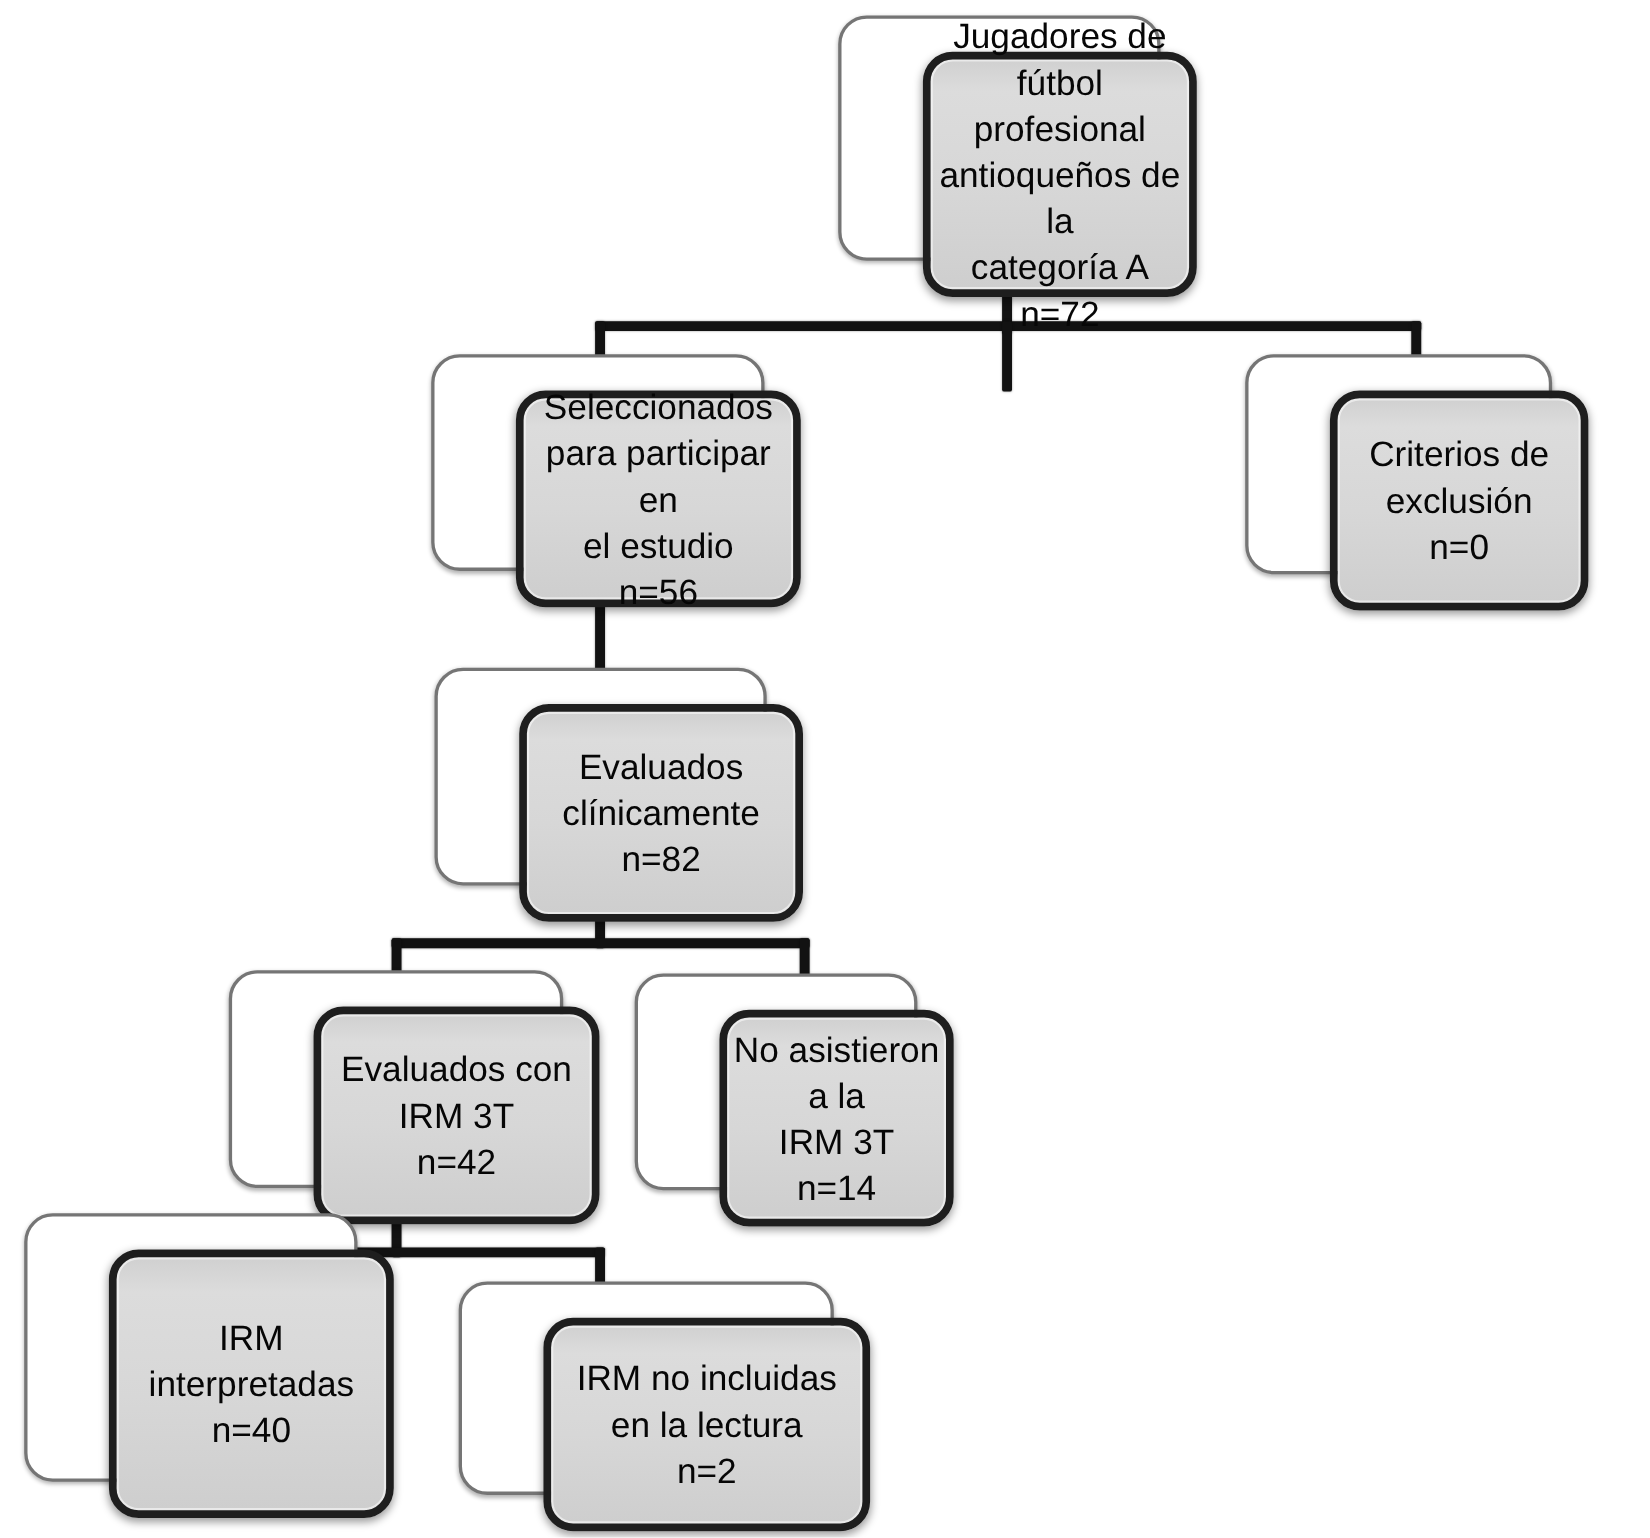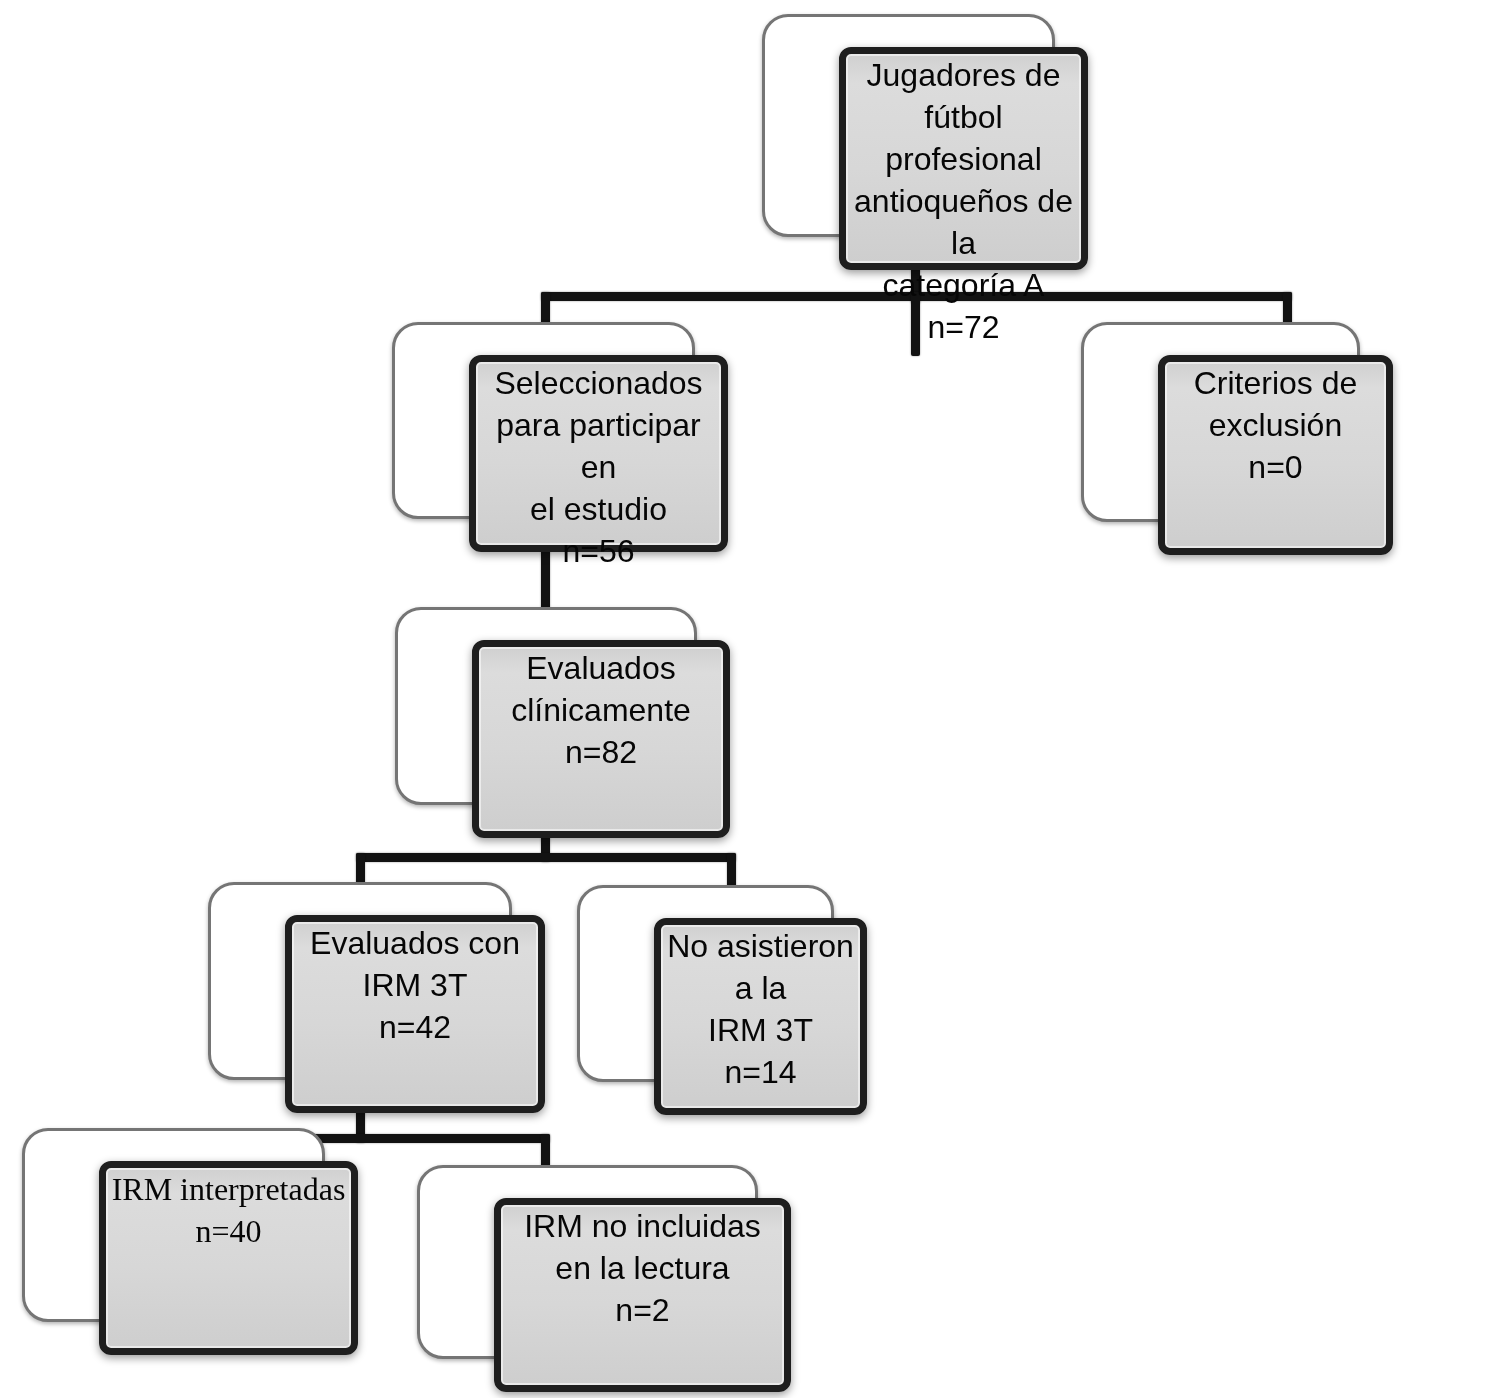--- a/index.html
+++ b/index.html
@@ -38,24 +38,24 @@
     border-radius: 26px;
     box-shadow: 0 2px 4px rgba(0,0,0,0.30);
   }
   
   .card {
     position: absolute;
     inset: 0;
     box-sizing: border-box;
     background: linear-gradient(180deg, #d0d0d0 0%, #dcdcdc 14%, #d7d7d7 55%, #cecece 100%);
     border: 7px solid #1e1e1e;
-    border-radius: 12px;
+    border-radius: 27px;
     box-shadow: 0 3px 8px rgba(0,0,0,0.40), inset 0 0 0 2px rgba(255,255,255,0.55);
     display: flex;
-    align-items: flex-start;
+    align-items: center;
     justify-content: center;
     text-align: center;
     margin-left: 44px;
   }
   .txt {
     white-space: pre-line;
     font-size: 32px;
     line-height: 42px;
     color: #060606;
     padding: 0 4px;
@@ -96,21 +96,21 @@
     <div class="ghost"></div>
     <div class="card">
       <span class="txt">Seleccionados
 para participar en
 el estudio
 n=56</span>
     </div>
   </div>
 
 
-  <div class="node" style="left:1114px; top:355px; width:279px; height:200px;">
+  <div class="node" style="left:1165px; top:355px; width:279px; height:200px;">
     <div class="ghost"></div>
     <div class="card">
       <span class="txt">Criterios de
 exclusión
 n=0</span>
     </div>
   </div>
 
   <div class="node" style="left:428px; top:640px; width:302px; height:198px;">
     <div class="ghost"></div>
@@ -132,21 +132,21 @@
 
   <div class="node" style="left:610px; top:918px; width:257px; height:197px;">
     <div class="ghost"></div>
     <div class="card">
       <span class="txt">No asistieron a la
 IRM 3T
 n=14</span>
     </div>
   </div>
 
-  <div class="node" style="left:55px; top:1161px; width:303px; height:194px;font-family:Liberation Serif, serif;">
+  <div class="node" style="left:55px; top:1136px; width:303px; height:244px;">
     <div class="ghost"></div>
     <div class="card">
       <span class="txt">IRM interpretadas
 n=40</span>
     </div>
   </div>
 
   <div class="node" style="left:450px; top:1198px; width:341px; height:194px;">
     <div class="ghost"></div>
     <div class="card">

